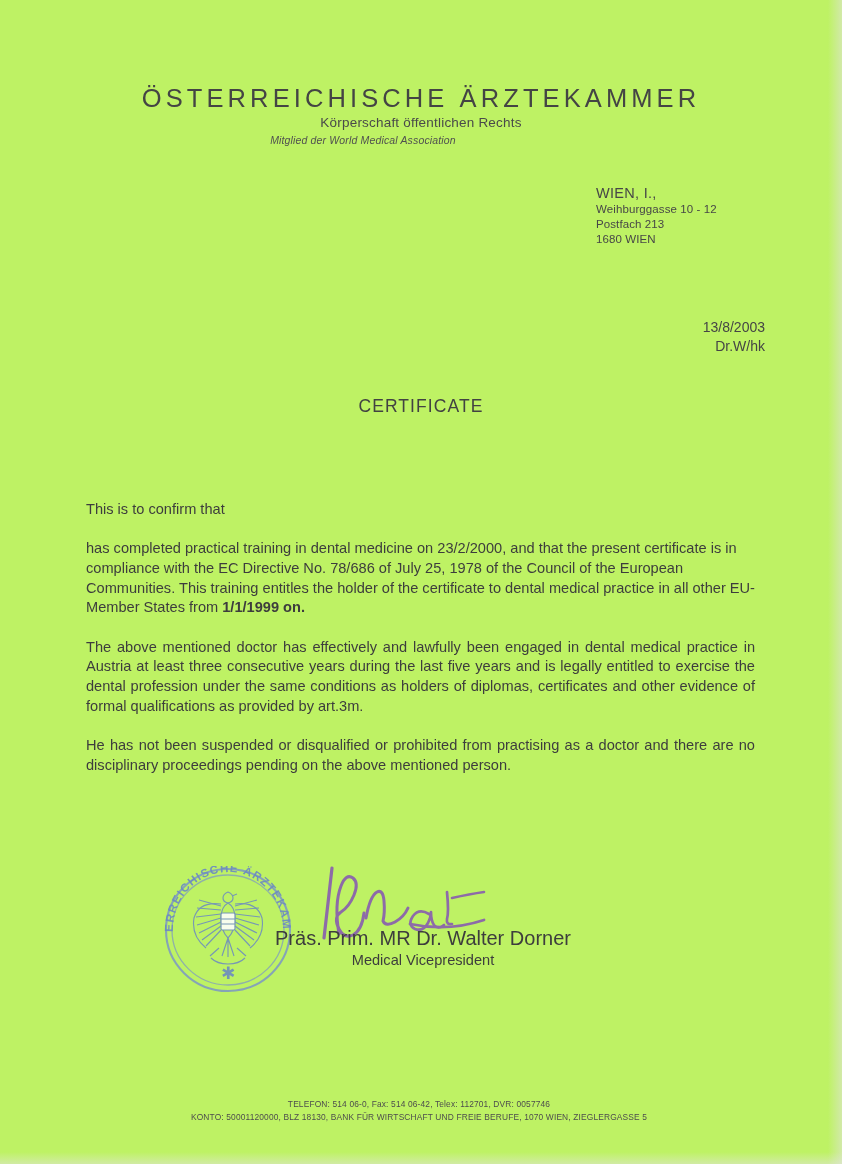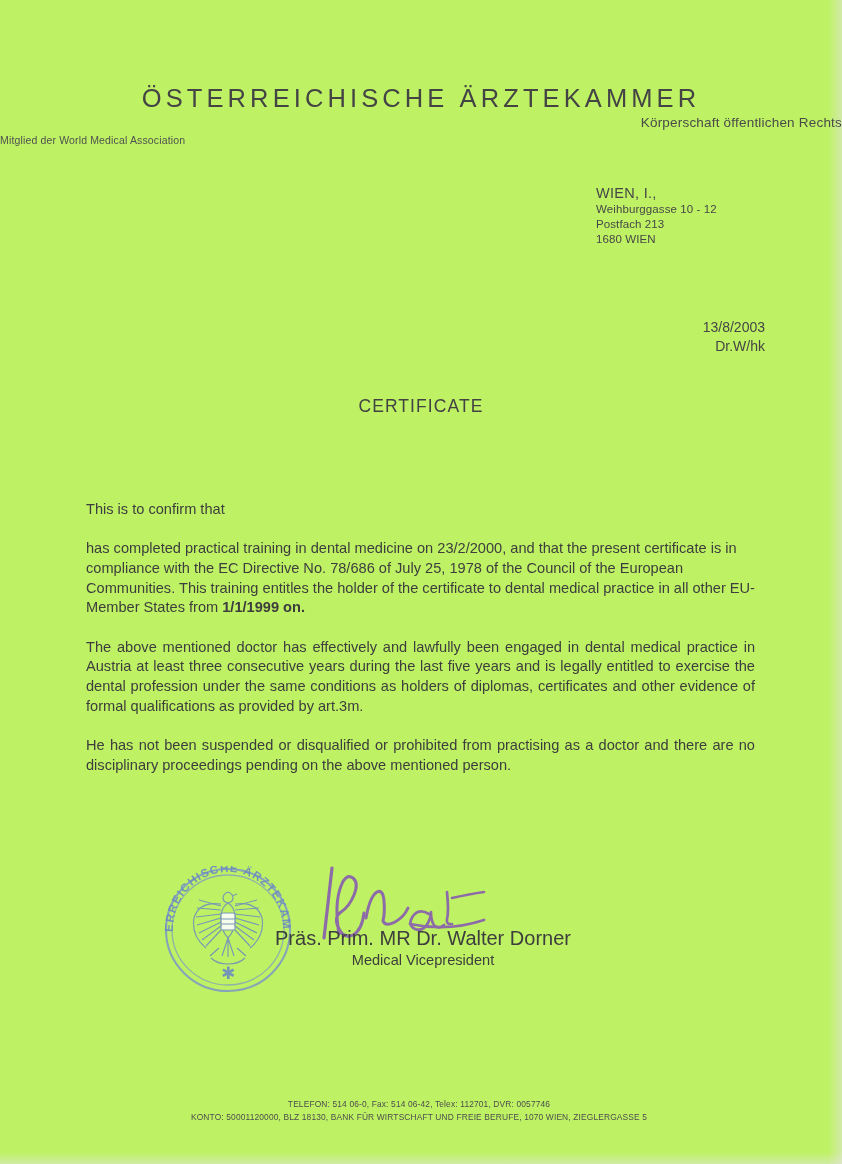--- a/index.html
+++ b/index.html
@@ -50,31 +50,32 @@
     text-align: center;
     font-size: 25.5px;
     letter-spacing: 4.1px;
     color: #444444;
     white-space: nowrap;
   }
   .org-sub1 {
     position: absolute;
     left: 0; top: 115px;
     width: 842px;
-    text-align: right;
+    text-align: center;
     font-size: 13.5px;
     letter-spacing: 0.2px;
     color: #4a4a4a;
   }
   .org-sub2 {
     position: absolute;
     left: 0; top: 134px;
     width: 726px;
-    text-align: left;
+    text-align: center;
     font-size: 10.5px;
+    font-style: italic;
     letter-spacing: 0.15px;
     color: #505050;
   }
 
   
   .address-block {
     position: absolute;
     left: 596px; top: 184px;
     text-align: left;
     line-height: 1.27;

